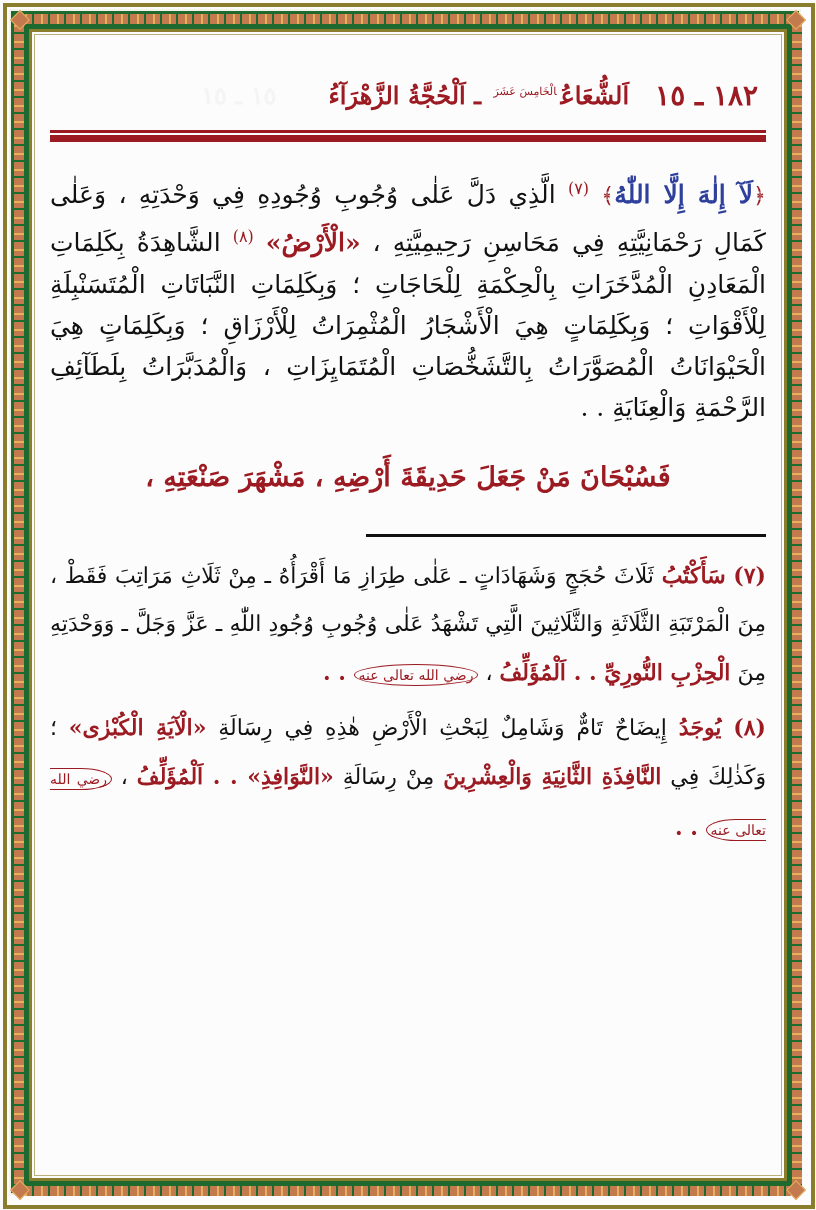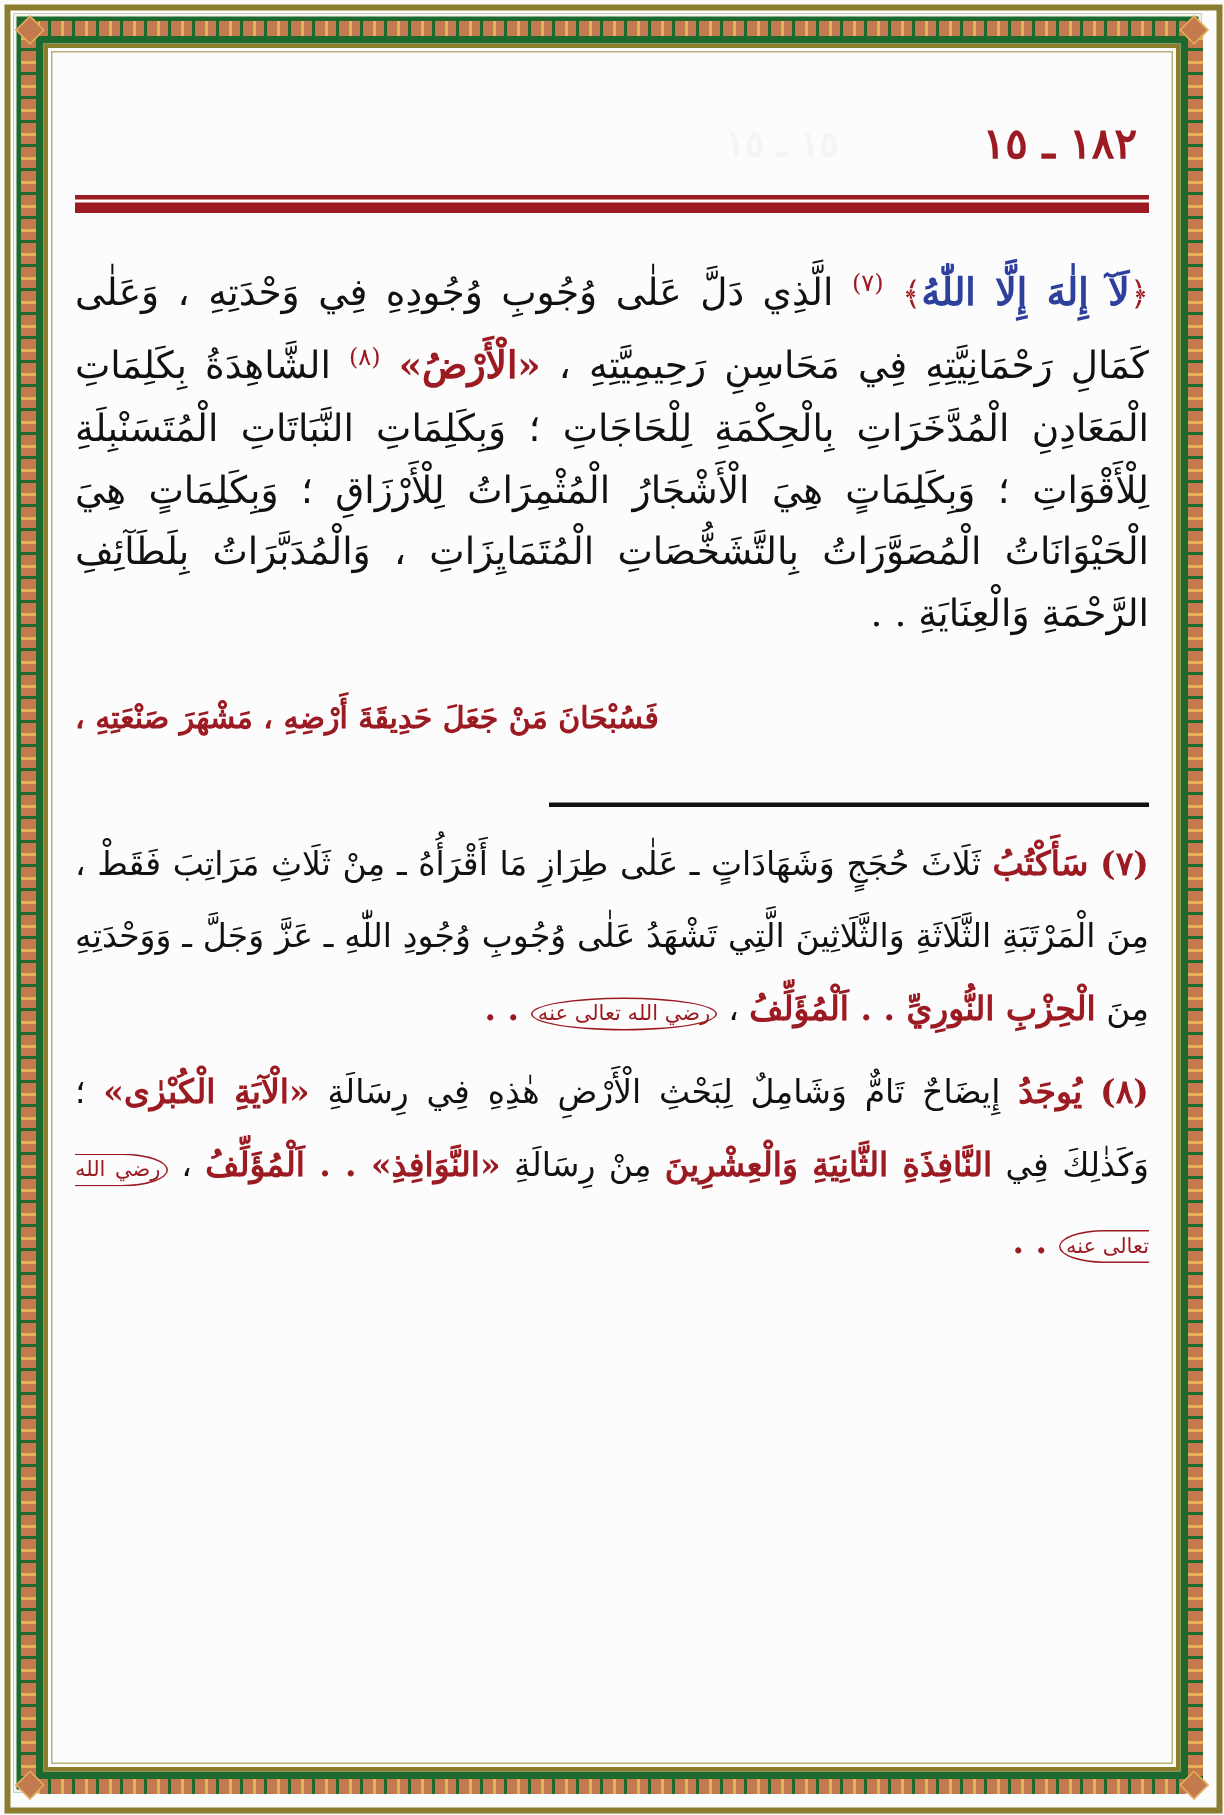--- a/index.html
+++ b/index.html
@@ -48,39 +48,39 @@
   }
   .content {
     position: absolute; left: 50px; top: 60px; width: 716px;
     direction: rtl; text-align: justify;
   }
   .header {
     height: 70px; display: flex; align-items: center; justify-content: flex-start;
     gap: 26px; font-family: "DejaVu Serif", serif; color: #9c1b22;
     font-weight: bold; direction: rtl; padding-right: 8px;
   }
-  .header .pagenum { font-size: 28px; margin-left: 44px; }
+  .header .pagenum { font-size: 28px; }
   .header .running-title { font-size: 24px; }
   .header .sup { font-size: 11px; vertical-align: super; font-weight: normal; margin: 0 4px; }
   .header .ghost { color: #f4f4f4; font-size: 24px; margin-right: 26px; }
   .rule-double { margin-top: 0; }
   .rule-double .thin { height: 3px; background: #9c1b22; }
   .rule-double .gap { height: 2px; }
   .rule-double .thick { height: 7px; background: #9c1b22; }
   .body-text {
     font-family: "DejaVu Serif", serif; font-size: 25px; line-height: 41px;
     color: #111; margin-top: 26px;
   }
   .blue { color: #2e3f9c; font-weight: bold; }
   .red-b { color: #9c1b22; font-weight: bold; }
   .fn-mark { color: #9c1b22; font-size: 16px; vertical-align: super; }
   .ornament { color: #9c1b22; font-size: 22px; }
   .tasbih {
-    font-family: "DejaVu Serif", serif; font-size: 20px; font-weight: bold;
-    color: #9c1b22; text-align: left; margin-top: 14px; height: 70px; line-height: 70px;
+    font-family: "DejaVu Serif", serif; font-size: 27px; font-weight: bold;
+    color: #9c1b22; text-align: center; margin-top: 14px; height: 70px; line-height: 70px;
   }
   .fn-rule { width: 400px; height: 3px; background: #111; margin: 22px 0 14px 0; margin-right: 0; }
   .footnotes {
     font-family: "DejaVu Serif", serif; font-size: 22px; line-height: 48px; color: #111;
   }
   .footnote { margin-bottom: 4px; }
   .seal { font-size: 14px; color: #9c1b22; border: 1px solid #9c1b22; border-radius: 50%; padding: 2px 4px; margin-top: 20px; }
 </style>
 </head>
 <body>
@@ -94,20 +94,25 @@
 <div class="corner" style="left:13px; top:13px;"></div>
 <div class="corner" style="right:13px; top:13px;"></div>
 <div class="corner" style="left:13px; bottom:13px;"></div>
 <div class="corner" style="right:13px; bottom:13px;"></div>
 <div class="frame-inner"></div>
 
 <div class="content">
 
   <div class="header">
     <span class="pagenum">١٨٢ ـ ١٥</span>
+    <span class="running-title">
+      <span>اَلشُّعَاعُ</span><span class="sup">الْخَامِسَ عَشَرَ</span>
+      <span>ـ</span>
+      <span>اَلْحُجَّةُ الزَّهْرَآءُ</span>
+    </span>
     <span class="ghost">١٥ ـ ١٥</span>
   </div>
 
   <div class="rule-double">
     <div class="thin"></div>
       <div class="gap"></div>
       <div class="thick"></div>
   </div>
 
   <div class="body-text">

